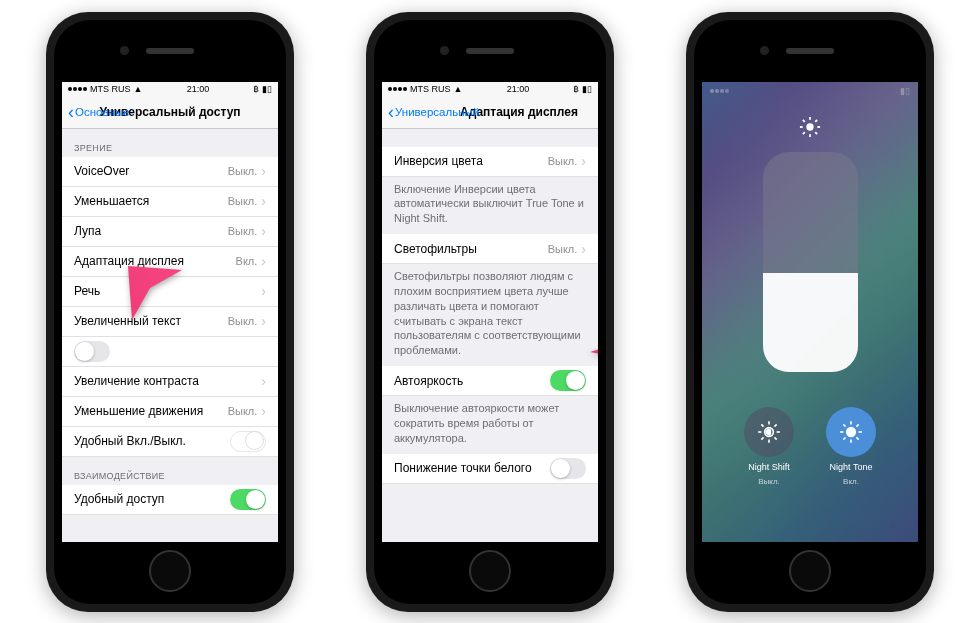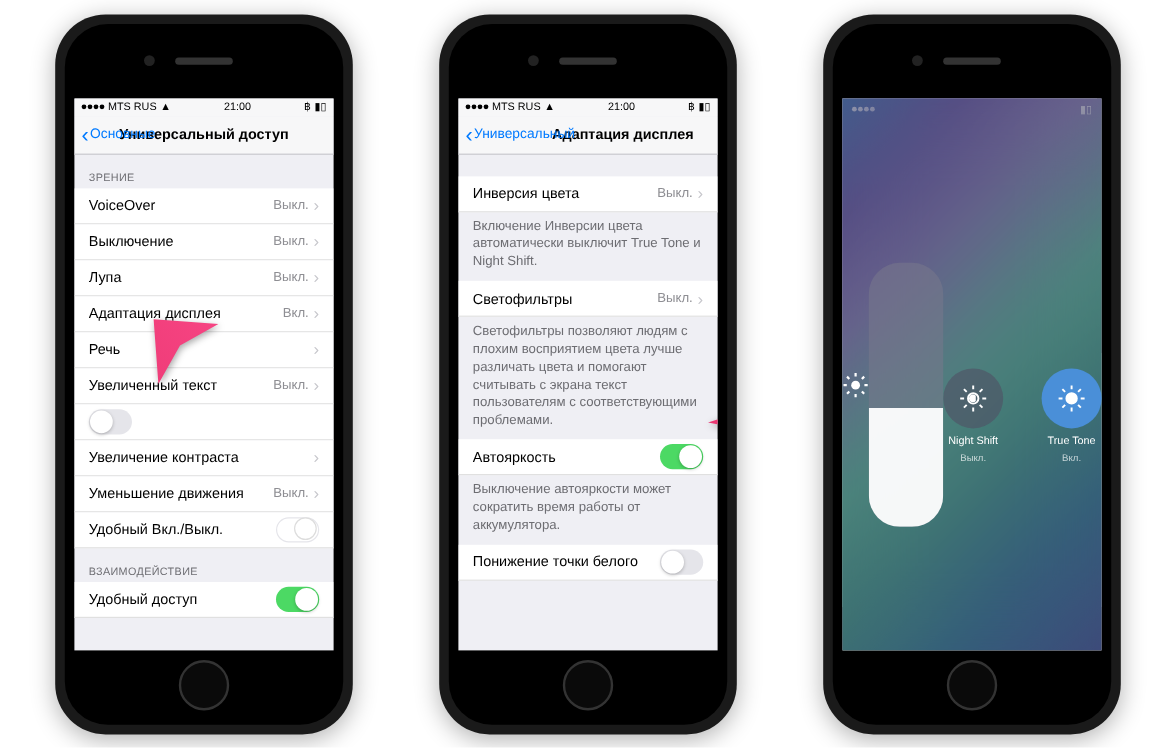--- a/index.html
+++ b/index.html
@@ -29,21 +29,21 @@
 .toggle { width: 36px; height: 21px; border-radius: 11px; background: #e5e5ea; position: relative; flex-shrink: 0; }
 .toggle.on { background: #4cd964; }
 .toggle .knob { position: absolute; width: 19px; height: 19px; background: #fff; border-radius: 50%; top: 1px; left: 1px; box-shadow: 0 1px 3px rgba(0,0,0,0.25); }
 .toggle.on .knob { left: 16px; }
 .toggle.outlined { background: #fff; border: 1.5px solid #e5e5ea; }
 .toggle.outlined .knob { border: 1px solid #ddd; box-shadow: none; top: -0.5px; left: 14px; }
 .arrow { position: absolute; pointer-events: none; z-index: 10; }
 .arrow svg { filter: drop-shadow(1px 2px 3px rgba(0,0,0,0.35)); }
 
 .cc-bg { width: 100%; height: 100%; background: linear-gradient(135deg, #4a7bb8 0%, #6b5fa8 15%, #8b7fb8 30%, #5fb89f 50%, #4a9b8f 65%, #3a7b9b 80%, #4a5b9b 100%); position: relative; }
-.cc-blur { position: absolute; inset: 0; backdrop-filter: blur(30px); background: rgba(40,40,60,0.35); display: flex; flex-direction: row; align-items: center; padding-top: 34px; }
+.cc-blur { position: absolute; inset: 0; backdrop-filter: blur(30px); background: rgba(40,40,60,0.35); display: flex; flex-direction: column; align-items: center; padding-top: 34px; }
 .sun-icon { color: #fff; margin-bottom: 12px; }
 .brightness-track { width: 95px; height: 220px; background: rgba(120,120,140,0.55); border-radius: 26px; position: relative; overflow: hidden; }
 .brightness-fill { position: absolute; bottom: 0; left: 0; right: 0; height: 45%; background: rgba(255,255,255,0.95); }
 .cc-buttons { display: flex; gap: 32px; margin-top: 35px; }
 .cc-btn { display: flex; flex-direction: column; align-items: center; gap: 5px; }
 .cc-circle { width: 50px; height: 50px; border-radius: 50%; display: flex; align-items: center; justify-content: center; color: #fff; }
 .cc-circle.ns { background: rgba(80,80,100,0.6); }
 .cc-circle.tt { background: #4a8fd8; }
 .cc-label { color: #fff; font-size: 9px; text-align: center; }
 .cc-sublabel { color: rgba(255,255,255,0.7); font-size: 8px; }
@@ -81,21 +81,21 @@
         </div>
         <div class="nav-title">Универсальный доступ</div>
       </div>
       <div class="section-header">ЗРЕНИЕ</div>
       <div class="cell">
           <span class="cell-label">VoiceOver</span>
           <span class="cell-value">Выкл.</span>
           <span class="chev">›</span>
         </div>
       <div class="cell">
-          <span class="cell-label">Выключение</span>
+          <span class="cell-label">Уменьшается</span>
           <span class="cell-value">Выкл.</span>
           <span class="chev">›</span>
         </div>
       <div class="cell">
           <span class="cell-label">Лупа</span>
           <span class="cell-value">Выкл.</span>
           <span class="chev">›</span>
         </div>
       <div class="cell">
           <span class="cell-label">Адаптация дисплея</span>
@@ -292,21 +292,21 @@
                       <line x1="12" y1="19" x2="12" y2="22"></line>
                       <line x1="4.9" y1="4.9" x2="7" y2="7"></line>
                       <line x1="17" y1="17" x2="19.1" y2="19.1"></line>
                       <line x1="2" y1="12" x2="5" y2="12"></line>
                       <line x1="19" y1="12" x2="22" y2="12"></line>
                       <line x1="4.9" y1="19.1" x2="7" y2="17"></line>
                       <line x1="17" y1="7" x2="19.1" y2="4.9"></line>
                     </g>
                   </svg>
               </div>
-              <div class="cc-label">True Tone</div>
+              <div class="cc-label">Night Tone</div>
               <div class="cc-sublabel">Вкл.</div>
             </div>
           </div>
         </div>
       </div>
     </div>
     <div class="home-btn"></div>
   </div>
 </div>
 

